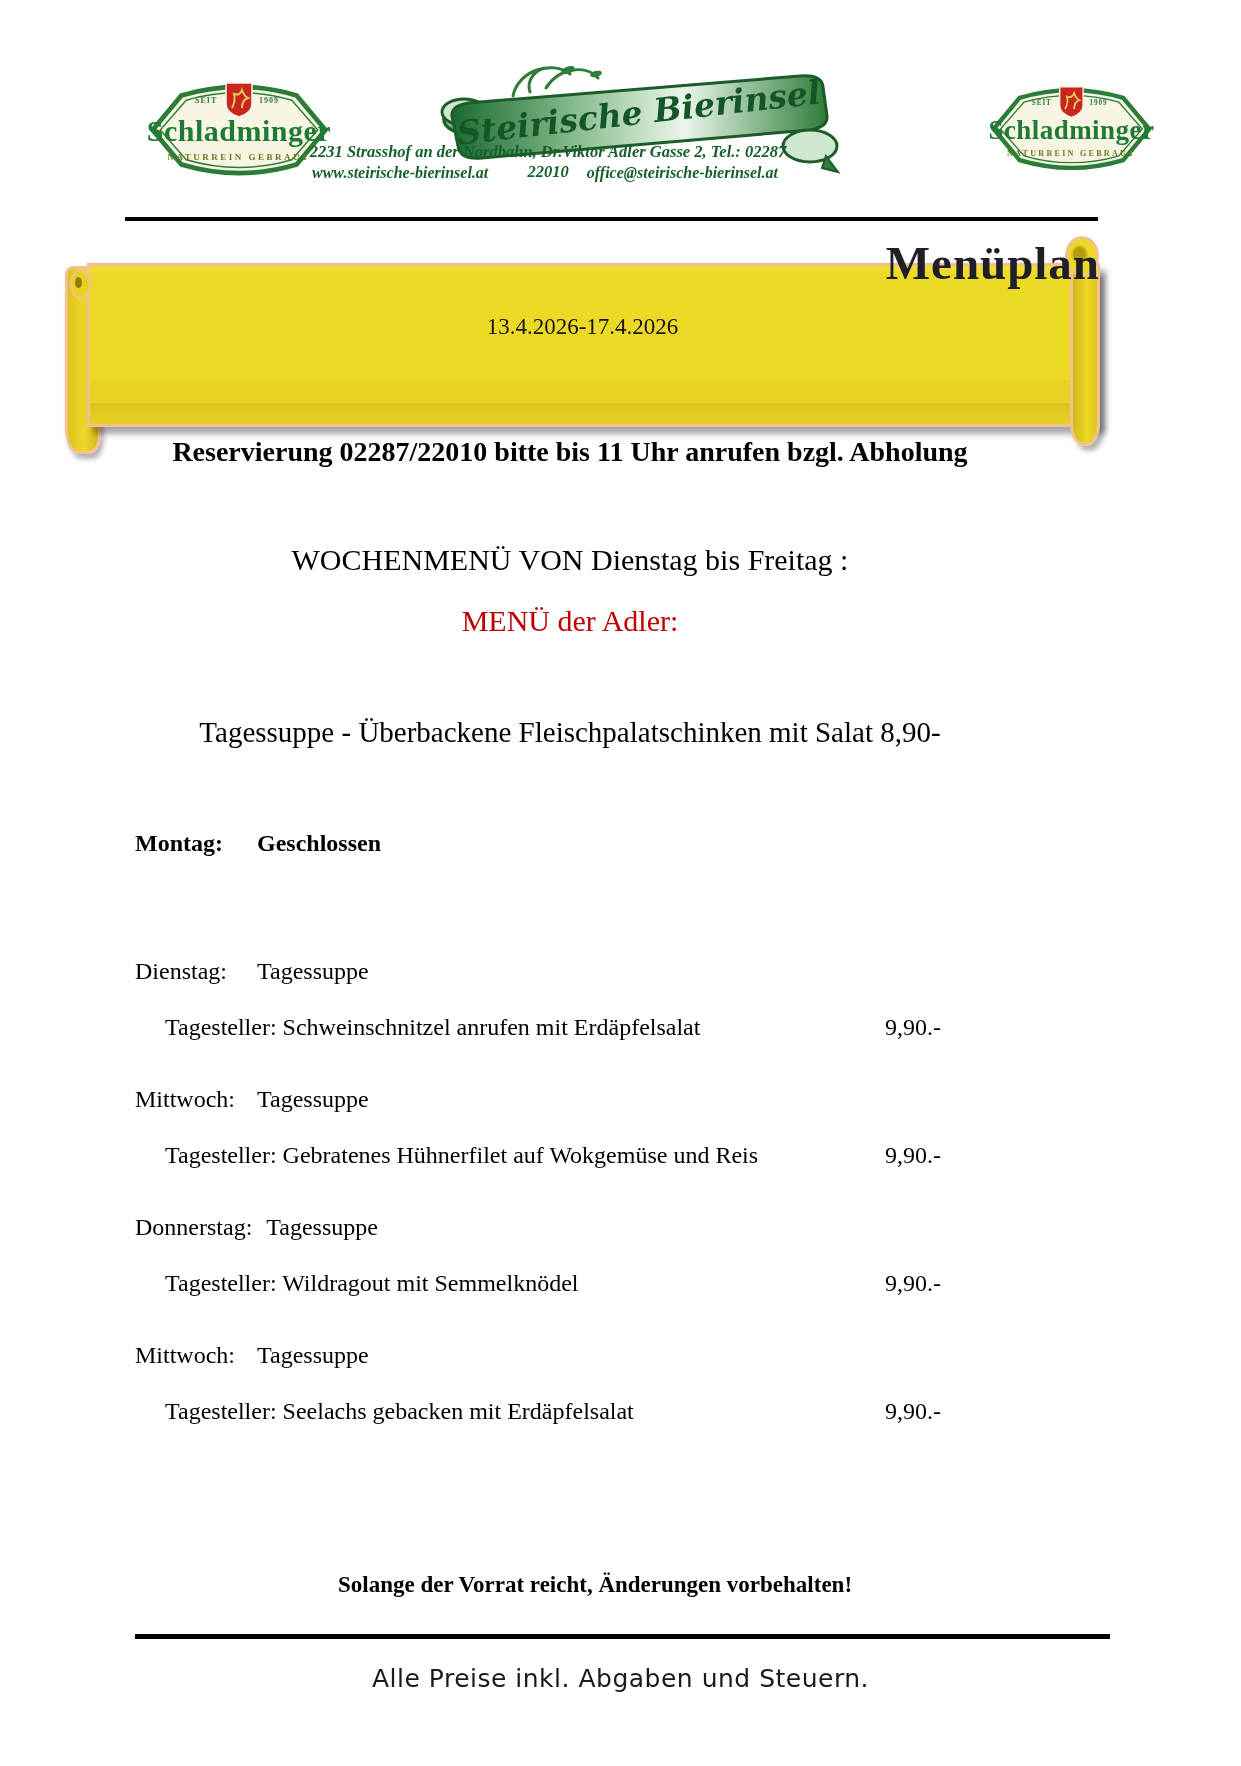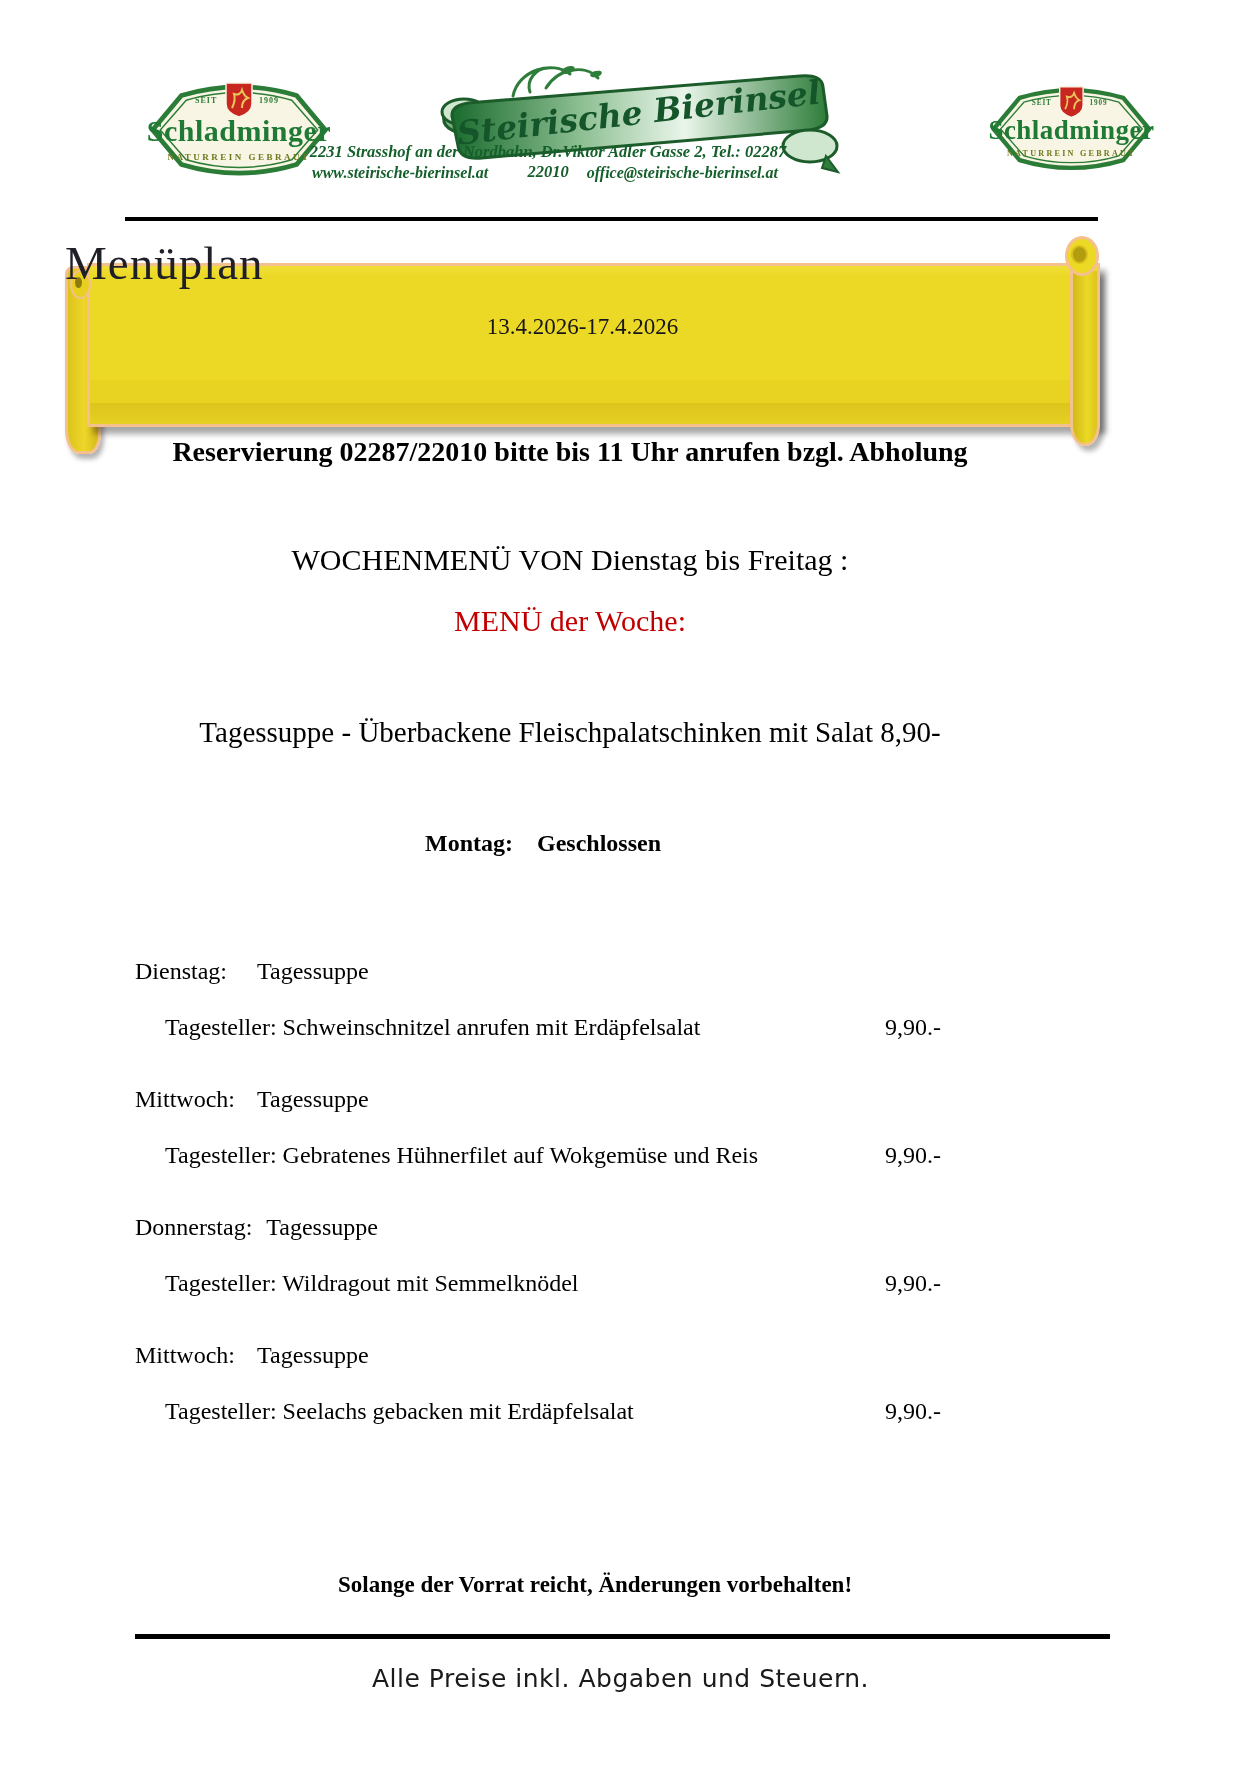--- a/index.html
+++ b/index.html
@@ -45,35 +45,35 @@
         box-shadow:6px 7px 6px rgba(0,0,0,.35);}
   .scroll-roll{position:absolute;right:0;top:41px;width:24px;height:172px;z-index:2;
         background:linear-gradient(90deg,#d2b918,#ecd925 60%,#dcc41d);
         border:3px solid #f4c08d;border-top:none;
         border-radius:0 0 14px 14px/0 0 22px 22px;
         box-shadow:4px 5px 5px rgba(0,0,0,.30);}
   .curl-right{position:absolute;right:1px;top:6px;width:28px;height:34px;z-index:4;
         background:#ecd925;border:3px solid #f4c08d;border-radius:50%;}
   .curl-right::after{content:"";position:absolute;left:3px;top:6px;width:13px;height:15px;
         background:#b29c10;border:2px solid #d8c01c;border-radius:50%;}
-  .banner-title{position:absolute;left:0;top:6px;width:100%;text-align:left;z-index:5;
-        font-size:47px;font-weight:400;color:#1f1f28;letter-spacing:1px;}
+  .banner-title{position:absolute;left:0;top:6px;width:100%;text-align:right;z-index:5;
+        font-size:47px;font-weight:700;color:#1f1f28;letter-spacing:1px;}
   .banner-date{position:absolute;left:0;top:84px;width:100%;text-align:center;z-index:5;
         font-size:23px;color:#15151c;}
 
   
   .center-col{position:absolute;left:125px;width:890px;text-align:center;}
   .notice{top:436px;font-size:28px;font-weight:700;}
   .week-head{top:543px;font-size:30px;}
   .week-sub{top:604px;font-size:30px;color:#c00000;}
   .menu-line{top:716px;font-size:29px;}
 
   .days{position:absolute;left:135px;top:828px;width:806px;font-size:24px;}
   .day-block{margin-bottom:42px;}
-  .day-block.em{font-weight:700;margin-bottom:98px;text-align:center;}
+  .day-block.em{font-weight:700;margin-bottom:98px;}
   .day-line{margin-bottom:26px;line-height:30px;}
   .day-label{display:inline-block;min-width:108px;margin-right:14px;}
   .dish-line{display:flex;line-height:30px;}
   .dish-text{padding-left:30px;}
   .dish-price{margin-left:auto;}
 
   .foot-note{position:absolute;left:125px;top:1572px;width:940px;text-align:center;
         font-size:23px;font-weight:700;}
   .tax-note{position:absolute;left:0;top:1664px;width:1241px;text-align:center;
         font-family:"DejaVu Sans",sans-serif;font-size:25px;color:#1a1a1a;letter-spacing:.5px;}
@@ -156,21 +156,21 @@
     <div class="curl-left"></div>
     <div class="scroll-body"></div>
     <div class="scroll-roll"></div>
     <div class="curl-right"></div>
     <div class="banner-title">Menüplan</div>
     <div class="banner-date">13.4.2026-17.4.2026</div>
   </div>
 
   <div class="center-col notice">Reservierung 02287/22010 bitte bis 11 Uhr anrufen bzgl. Abholung</div>
   <div class="center-col week-head">WOCHENMENÜ VON Dienstag bis Freitag :</div>
-  <div class="center-col week-sub">MENÜ der Woche:</div>
+  <div class="center-col week-sub">MENÜ der Adler:</div>
   <div class="center-col menu-line">Tagessuppe - Überbackene Fleischpalatschinken mit Salat 8,90-</div>
 
   <div class="days">
     <div class="day-block em">
       <div class="day-line">
         <span class="day-label">Montag:</span><span class="day-item">Geschlossen</span>
       </div>
 
     </div>
 

